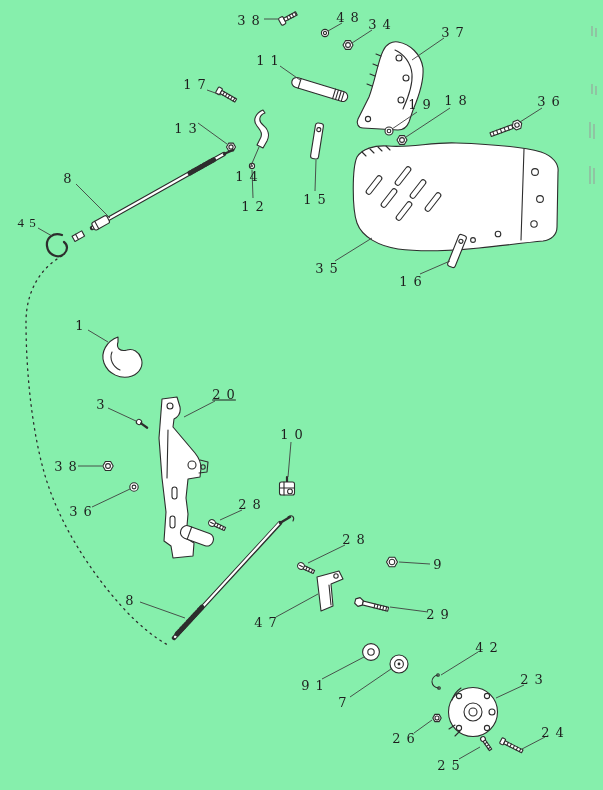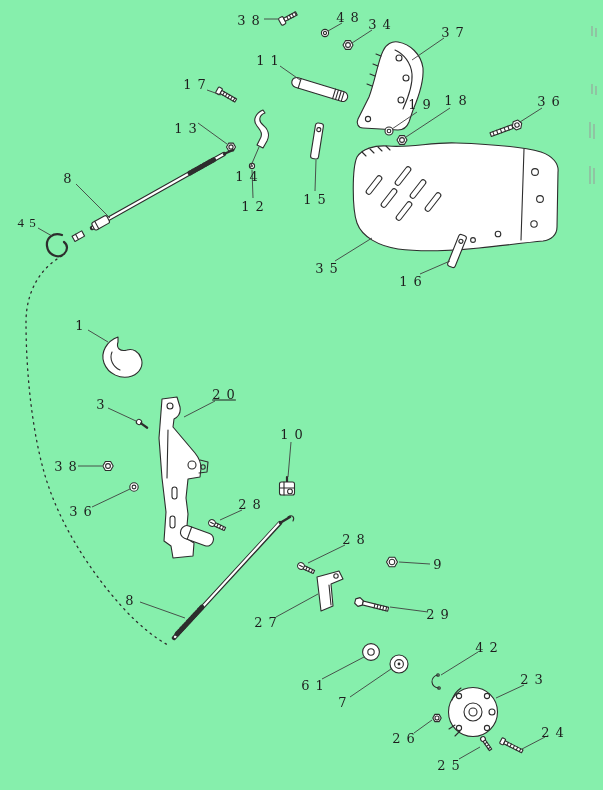--- a/index.html
+++ b/index.html
@@ -343,23 +343,23 @@
       <span class="part-label" style="left: 80px; top: 325px;">1</span>
       <span class="part-label" style="left: 224px; top: 394px; text-decoration: underline;">2 0</span>
       <span class="part-label" style="left: 101px; top: 404px;">3</span>
       <span class="part-label" style="left: 66px; top: 466px;">3 8</span>
       <span class="part-label" style="left: 81px; top: 511px;">3 6</span>
       <span class="part-label" style="left: 292px; top: 434px;">1 0</span>
       <span class="part-label" style="left: 250px; top: 504px;">2 8</span>
       <span class="part-label" style="left: 130px; top: 600px;">8</span>
       <span class="part-label" style="left: 354px; top: 539px;">2 8</span>
       <span class="part-label" style="left: 438px; top: 564px;">9</span>
-      <span class="part-label" style="left: 266px; top: 622px;">2 7</span>
+      <span class="part-label" style="left: 266px; top: 622px;">4 7</span>
       <span class="part-label" style="left: 438px; top: 614px;">2 9</span>
-      <span class="part-label" style="left: 313px; top: 685px;">6 1</span>
+      <span class="part-label" style="left: 313px; top: 685px;">9 1</span>
       <span class="part-label" style="left: 343px; top: 702px;">7</span>
       <span class="part-label" style="left: 487px; top: 647px;">4 2</span>
       <span class="part-label" style="left: 532px; top: 679px;">2 3</span>
       <span class="part-label" style="left: 404px; top: 738px;">2 6</span>
       <span class="part-label" style="left: 449px; top: 765px;">2 5</span>
       <span class="part-label" style="left: 553px; top: 732px;">2 4</span>
     </div>
 </div>
 
 </body></html>

